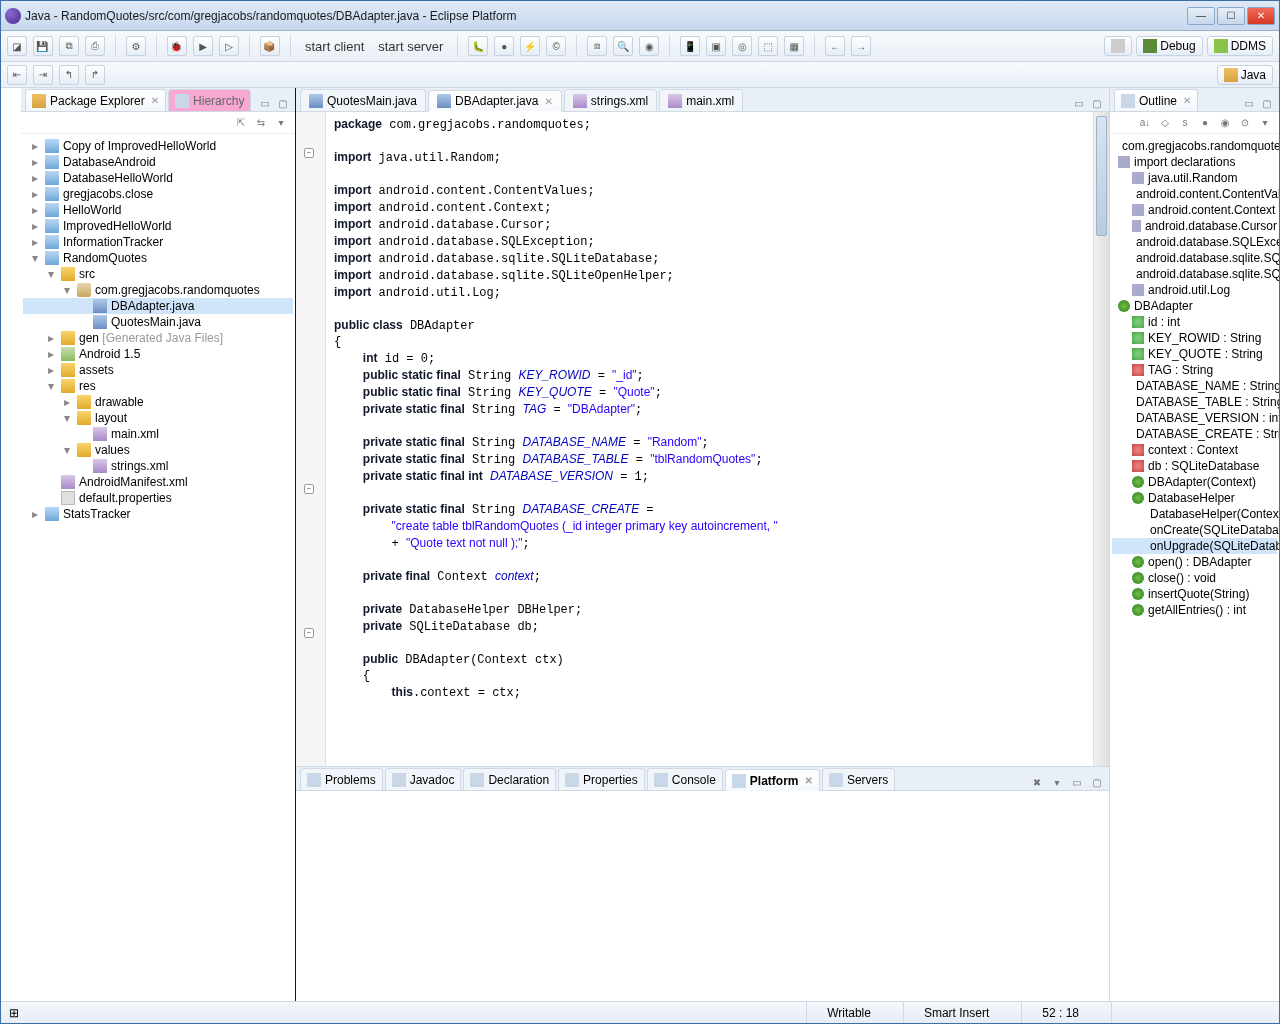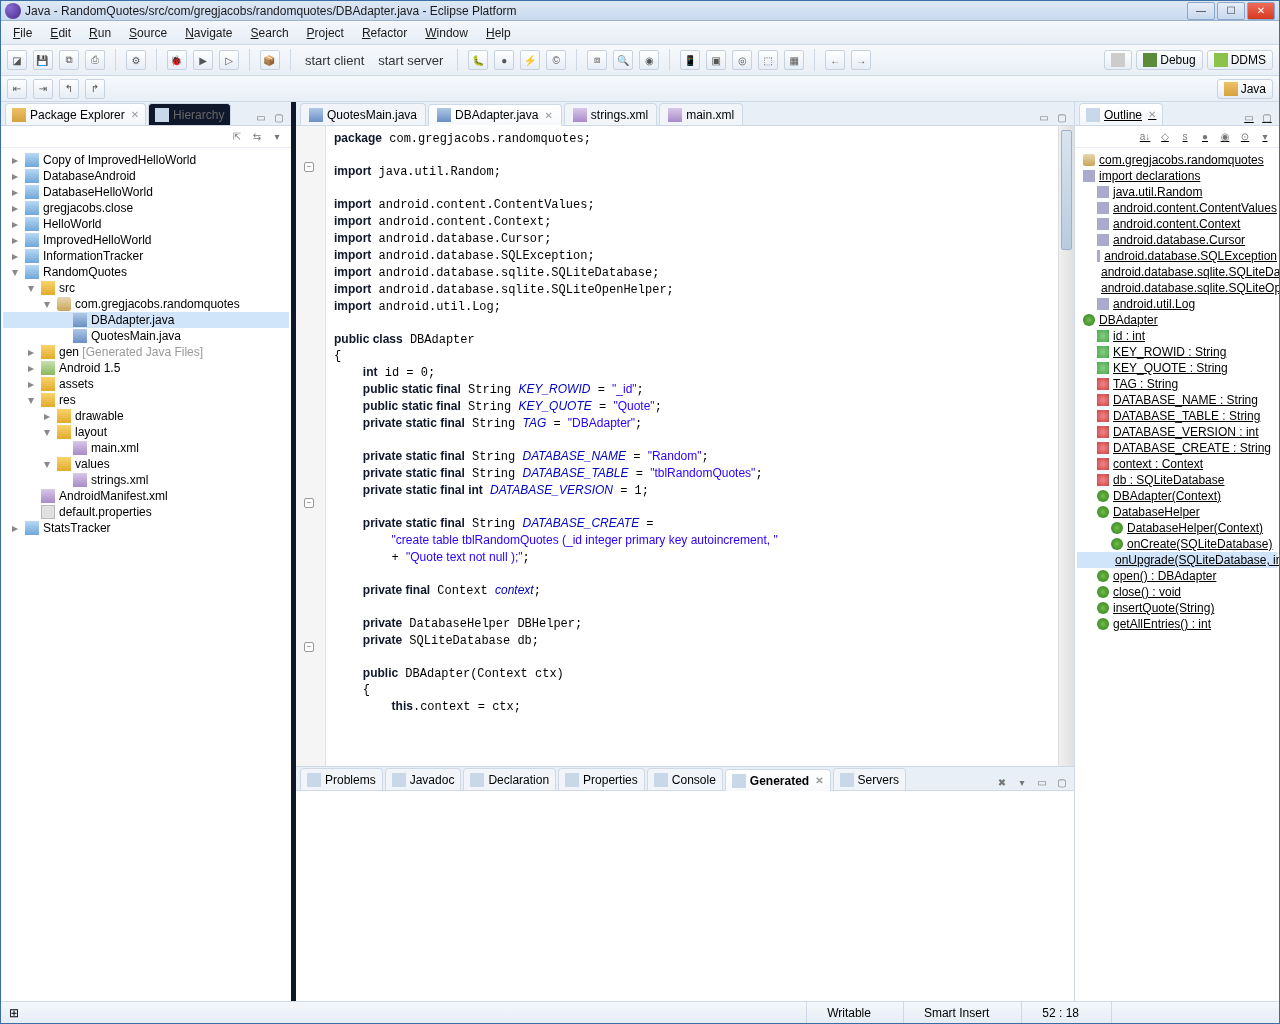--- a/index.html
+++ b/index.html
@@ -1,40 +1,40 @@
 <!DOCTYPE html>
 <html><head>
 <meta charset="utf-8">
 <style>
 * { box-sizing: border-box; margin: 0; padding: 0; font-family: "Segoe UI", Tahoma, sans-serif; font-size: 12px; }
 html, body { width: 1280px; height: 1024px; overflow: hidden; background: #f0f0f0; }
 .window { width: 100%; height: 100%; display: flex; flex-direction: column; border: 1px solid #3a6ea5; }
-.titlebar { height: 20px; background: linear-gradient(#dfe9f5, #c7d8ee); display: flex; align-items: center; padding: 0 4px; border-bottom: 1px solid #9db3cd; }
+.titlebar { height: 30px; background: linear-gradient(#dfe9f5, #c7d8ee); display: flex; align-items: center; padding: 0 4px; border-bottom: 1px solid #9db3cd; }
 .titlebar-icon { width: 16px; height: 16px; background: radial-gradient(circle at 30% 30%, #8a6bd4, #4a2a8a); border-radius: 50%; margin-right: 4px; }
 .titlebar-text { flex: 1; color: #1a1a1a; }
 .win-btns { display: flex; gap: 2px; }
 .win-btn { width: 28px; height: 18px; background: linear-gradient(#e8eef7,#c7d8ee); border: 1px solid #8aa8cc; border-radius: 2px; display: flex; align-items: center; justify-content: center; font-size: 10px; color: #333; cursor: default; }
 .win-btn.close { background: linear-gradient(#ef6b59,#d53a22); color: #fff; }
 .menubar { height: 24px; background: linear-gradient(#f4f7fb,#e6edf6); display: flex; align-items: center; padding: 0 4px; gap: 2px; border-bottom: 1px solid #cfd9e6; }
 .menu-item { padding: 2px 8px; color: #1a1a1a; cursor: default; }
 .menu-item u { text-decoration: underline; }
 .toolbar { background: linear-gradient(#f7f9fc,#e9eff7); padding: 4px 6px; display: flex; align-items: center; gap: 6px; border-bottom: 1px solid #cfd9e6; flex-wrap: wrap; }
 .tbtn { width: 20px; height: 20px; background: linear-gradient(#fff,#e6edf6); border: 1px solid #c7d2e0; border-radius: 2px; display:flex; align-items:center; justify-content:center; font-size:10px; color:#555; cursor:default;}
 .tsep { width: 1px; height: 22px; background: #cfd9e6; margin: 0 4px; }
 .tlabel { font-size: 13px; color: #333; padding: 0 4px; cursor: default; }
 .perspectives { margin-left: auto; display: flex; align-items: center; gap: 4px; }
 .persp-btn { display: flex; align-items: center; gap: 3px; padding: 2px 6px; background: linear-gradient(#fff,#e6edf6); border: 1px solid #c7d2e0; border-radius: 3px; cursor: default; }
 .persp-btn .icon { width: 14px; height: 14px; }
 .persp-java .icon { background: linear-gradient(#f0c068,#d4a23c); }
 .persp-row2 { display:flex; gap:4px; }
 .workspace { flex: 1; display: flex; min-height: 0; }
-.left-pane { width: 295px; display: flex; flex-direction: column; border-right: 5px solid #0f172a; background: #fff; }
+.left-pane { width: 295px; display: flex; flex-direction: column; border-right: 1px solid #0f172a; background: #fff; padding-left: 20px; }
 .view-tabs { height: 24px; display: flex; align-items: flex-end; background:#e9eff7; border-bottom: 1px solid #cfd9e6; padding-left: 4px; gap: 2px; }
 .view-tab { height: 22px; padding: 2px 6px; background: linear-gradient(#fff,#f2f6fb); border: 1px solid #cfd9e6; border-bottom: none; border-radius: 4px 4px 0 0; display: flex; align-items: center; gap: 4px; cursor: default; }
-.view-tab.inactive { background: #0f172a; color: #666; }
+.view-tab.inactive { background: #f9a8d4; color: #666; }
 .view-tab .icon { width: 14px; height: 14px; }
 .pkg-icon .icon { background: linear-gradient(#f0c068,#d4a23c); }
 .close-x { margin-left: 2px; color: #999; font-size: 10px; }
 .mini-toolbar { height: 22px; display: flex; align-items: center; justify-content: flex-end; gap: 4px; padding: 0 6px; border-bottom: 1px solid #eaeef4; }
 .mini-btn { width: 16px; height: 16px; display:flex; align-items:center; justify-content:center; font-size:10px; color:#777; cursor:default;}
 .tree { flex:1; overflow:auto; padding: 4px 2px; }
 .tree-node { display:flex; align-items:center; gap:4px; padding:1px 0 1px 4px; white-space:nowrap; cursor:default; }
 .tree-node .toggle { width:12px; text-align:center; color:#888; }
 .tree-node .icon { width:14px; height:14px; flex-shrink:0; }
 .ic-folder { background:linear-gradient(#f9d36b,#e3ab2f); }
@@ -49,21 +49,21 @@
 .center-pane { flex:1; display:flex; flex-direction:column; min-width:0; }
 .editor-tabs { height:24px; display:flex; align-items:flex-end; background:#e9eff7; border-bottom:1px solid #cfd9e6; padding-left:4px; gap:2px; }
 .editor-tab { height:22px; padding:2px 8px; background:#f1f5fa; border:1px solid #cfd9e6; border-bottom:none; border-radius:4px 4px 0 0; display:flex; align-items:center; gap:4px; cursor:default; }
 .editor-tab.active { background: linear-gradient(#fff,#f6f9fc); border-bottom: 1px solid #fff; position:relative; top:1px; font-weight:normal; }
 .editor-tab .icon{width:14px;height:14px;}
 .editor-area { flex:1; display:flex; background:#fff; min-height:0; }
 .gutter { width:30px; background:#f5f5f5; border-right:1px solid #e0e0e0; position:relative; }
 .gutter-mark { position:absolute; left:8px; width:10px; height:10px; border:1px solid #999; border-radius:2px; background:#fff; font-size:8px; line-height:8px; text-align:center; color:#666; }
 .code { flex:1; font-family:"Consolas","Courier New",monospace; font-size:12px; line-height:16px; padding:4px 8px; white-space:pre; overflow:auto; color:#000; }
 .kw{color:#0f172a;font-weight:bold;} .str{color:#2a00ff;} .fld{color:#0000c0;font-style:italic;}
-.right-pane { width:205px; display:flex; flex-direction:column; border-left:1px solid #cfd9e6; background:#fff;text-decoration:underline; }
+.right-pane { width:170px; display:flex; flex-direction:column; border-left:1px solid #cfd9e6; background:#fff; }
 .outline-body { flex:1; overflow:auto; padding:4px 2px;}
 .outline-node{display:flex; align-items:center; gap:4px; padding:1px 0 1px 4px; white-space:nowrap; font-size:11px; cursor:default;}
 .outline-node .icon{width:12px;height:12px;}
 .ic-cls{background:radial-gradient(circle,#6fbf4a,#2f7a1a);border-radius:50%;}
 .ic-mth{background:radial-gradient(circle,#6fbf4a,#2f7a1a);border-radius:50%;}
 .ic-fldp{background:radial-gradient(circle,#e88,#c44);}
 .ic-fldpub{background:radial-gradient(circle,#8c8,#4a4);}
 .ic-imp{background:#aac;}
 .outline-body .od0{padding-left:6px;} .outline-body .od1{padding-left:20px;} .outline-body .od2{padding-left:34px;}
 .outline-node.sel{background:#d0e5fa;}
@@ -89,32 +89,20 @@
   <div class="titlebar">
     <div class="titlebar-icon"></div>
     <div class="titlebar-text">Java - RandomQuotes/src/com/gregjacobs/randomquotes/DBAdapter.java - Eclipse Platform</div>
     <div class="win-btns">
       <div class="win-btn">—</div>
       <div class="win-btn">☐</div>
       <div class="win-btn close">✕</div>
     </div>
   </div>
 
-  <div class="menubar" id="menubar">
-      <div class="menu-item"><u>F</u>ile</div>
-      <div class="menu-item"><u>E</u>dit</div>
-      <div class="menu-item"><u>R</u>un</div>
-      <div class="menu-item"><u>S</u>ource</div>
-      <div class="menu-item"><u>N</u>avigate</div>
-      <div class="menu-item"><u>S</u>earch</div>
-      <div class="menu-item"><u>P</u>roject</div>
-      <div class="menu-item"><u>R</u>efactor</div>
-      <div class="menu-item"><u>W</u>indow</div>
-      <div class="menu-item"><u>H</u>elp</div>
-    </div>
 
   <div class="toolbar">
     <div class="tbtn">◪</div>
     <div class="tbtn">💾</div>
     <div class="tbtn">⧉</div>
     <div class="tbtn">⎙</div>
     <div class="tsep"></div>
     <div class="tbtn">⚙</div>
     <div class="tsep"></div>
     <div class="tbtn">🐞</div>
@@ -405,21 +393,21 @@
             <div class="bottom-tab">
               <span class="icon" style="background: rgb(200, 216, 232);"></span>
               <span>Properties</span>
             </div>
             <div class="bottom-tab">
               <span class="icon" style="background: rgb(200, 216, 232);"></span>
               <span>Console</span>
             </div>
             <div class="bottom-tab active">
               <span class="icon" style="background: rgb(200, 216, 232);"></span>
-              <span>Generated</span>
+              <span>Platform</span>
               <span class="close-x">✕</span>
             </div>
             <div class="bottom-tab">
               <span class="icon" style="background: rgb(200, 216, 232);"></span>
               <span>Servers</span>
             </div>
           <div class="vmin" style="display:flex;gap:4px;padding-right:4px;margin-left:auto;">
             <div class="mini-btn">✖</div>
             <div class="mini-btn">▾</div>
             <div class="mini-btn">▭</div>

